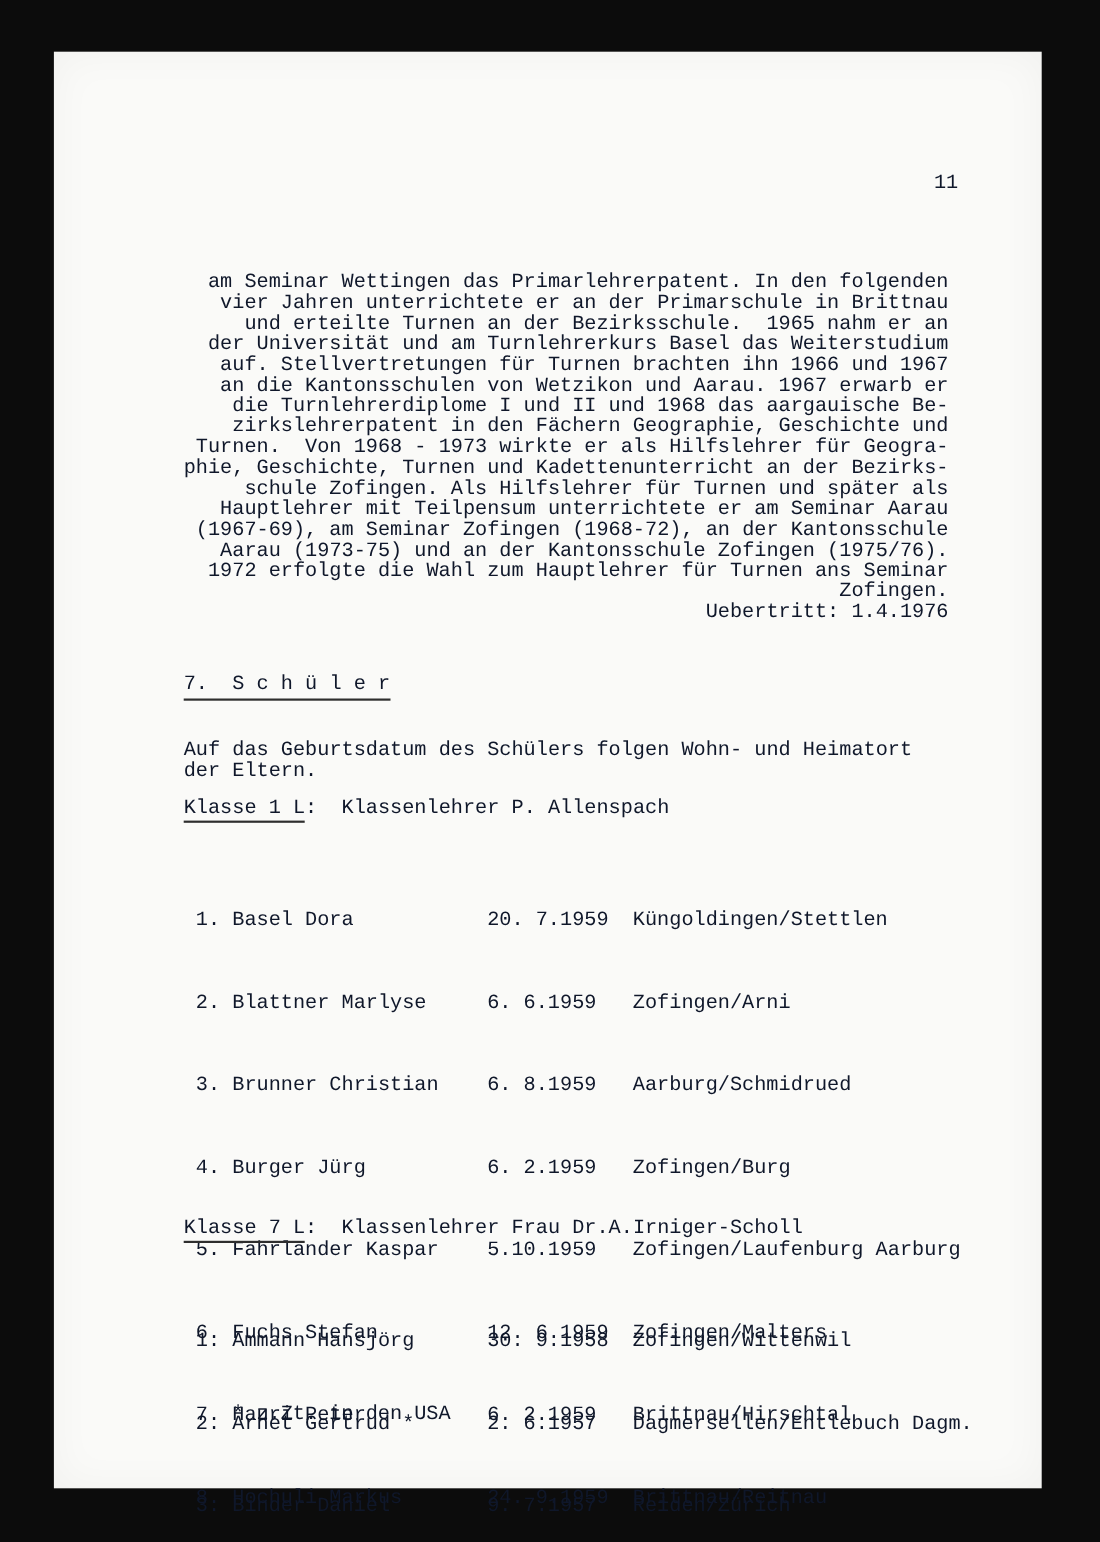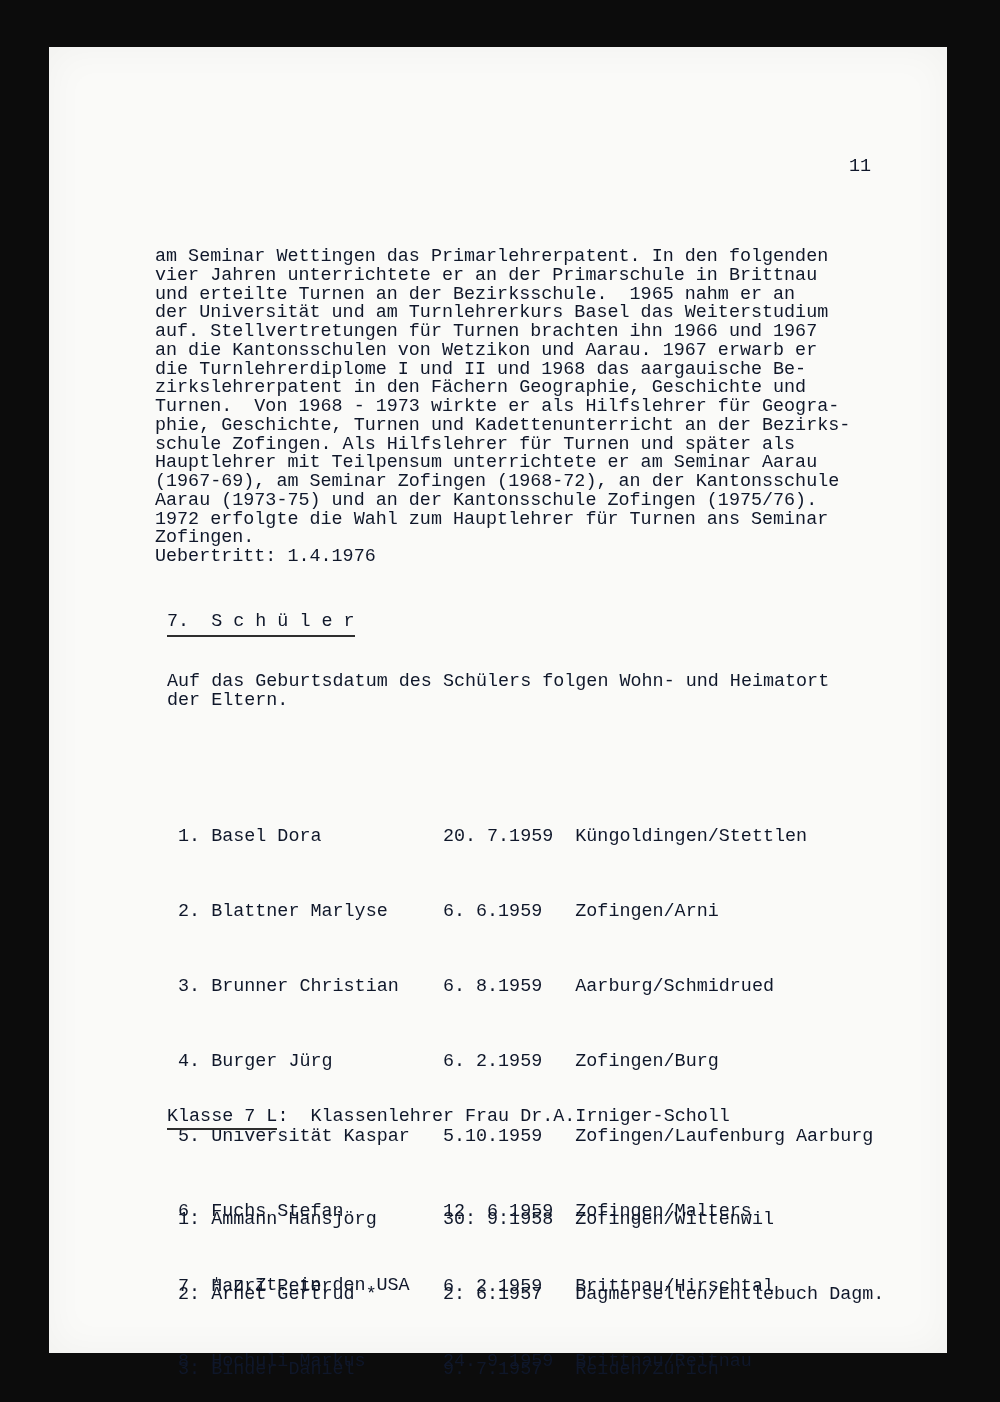--- a/index.html
+++ b/index.html
@@ -39,21 +39,21 @@
   .c-date{display:inline-block;width:10ch;}
   .c-place{display:inline-block;margin-left:2ch;}
 </style>
 </head>
 <body>
 
 <div class="page">
 
   <div class="txt" style="left:800px;top:111px;">11</div>
 
-  <div class="txt" style="left:106px;top:201px;">am Seminar Wettingen das Primarlehrerpatent. In den folgenden
+  <div class="txt" style="left:118px;top:201px;text-align:right;">am Seminar Wettingen das Primarlehrerpatent. In den folgenden
 vier Jahren unterrichtete er an der Primarschule in Brittnau
 und erteilte Turnen an der Bezirksschule.  1965 nahm er an
 der Universität und am Turnlehrerkurs Basel das Weiterstudium
 auf. Stellvertretungen für Turnen brachten ihn 1966 und 1967
 an die Kantonsschulen von Wetzikon und Aarau. 1967 erwarb er
 die Turnlehrerdiplome I und II und 1968 das aargauische Be-
 zirkslehrerpatent in den Fächern Geographie, Geschichte und
 Turnen.  Von 1968 - 1973 wirkte er als Hilfslehrer für Geogra-
 phie, Geschichte, Turnen und Kadettenunterricht an der Bezirks-
 schule Zofingen. Als Hilfslehrer für Turnen und später als
@@ -62,33 +62,34 @@
 Aarau (1973-75) und an der Kantonsschule Zofingen (1975/76).
 1972 erfolgte die Wahl zum Hauptlehrer für Turnen ans Seminar
 Zofingen.
 Uebertritt: 1.4.1976</div>
 
   <div class="txt" style="left:118px;top:566px;"><span class="ul">7.  S c h ü l e r</span></div>
 
   <div class="txt" style="left:118px;top:626px;">Auf das Geburtsdatum des Schülers folgen Wohn- und Heimatort
 der Eltern.</div>
 
+  <div class="txt" style="left:118px;top:679px;"><span class="ul-tight">Klasse 1 L</span><span>:  Klassenlehrer P. Allenspach</span></div>
 
   <div class="txt" style="left:118px;top:706px;">
     
   
       <span class="student-row"><span class="c-num">1.</span><span class="c-name">Basel Dora</span><span class="c-date">20. 7.1959</span><span class="c-place">Küngoldingen/Stettlen</span></span>
     
       <span class="student-row"><span class="c-num">2.</span><span class="c-name">Blattner Marlyse</span><span class="c-date">6. 6.1959</span><span class="c-place">Zofingen/Arni</span></span>
     
       <span class="student-row"><span class="c-num">3.</span><span class="c-name">Brunner Christian</span><span class="c-date">6. 8.1959</span><span class="c-place">Aarburg/Schmidrued</span></span>
     
       <span class="student-row"><span class="c-num">4.</span><span class="c-name">Burger Jürg</span><span class="c-date">6. 2.1959</span><span class="c-place">Zofingen/Burg</span></span>
     
-      <span class="student-row"><span class="c-num">5.</span><span class="c-name">Universität Kaspar</span><span class="c-date">5.10.1959</span><span class="c-place">Zofingen/Laufenburg Aarburg</span></span>
+      <span class="student-row"><span class="c-num">5.</span><span class="c-name">Fahrländer Kaspar</span><span class="c-date">5.10.1959</span><span class="c-place">Zofingen/Laufenburg Aarburg</span></span>
     
       <span class="student-row"><span class="c-num">6.</span><span class="c-name">Fuchs Stefan</span><span class="c-date">12. 6.1959</span><span class="c-place">Zofingen/Malters</span></span>
     
       <span class="student-row"><span class="c-num">7.</span><span class="c-name">Hauri Peter</span><span class="c-date">6. 2.1959</span><span class="c-place">Brittnau/Hirschtal</span></span>
     
       <span class="student-row"><span class="c-num">8.</span><span class="c-name">Hochuli Markus</span><span class="c-date">24. 9.1959</span><span class="c-place">Brittnau/Reitnau</span></span>
     
       
     
       

